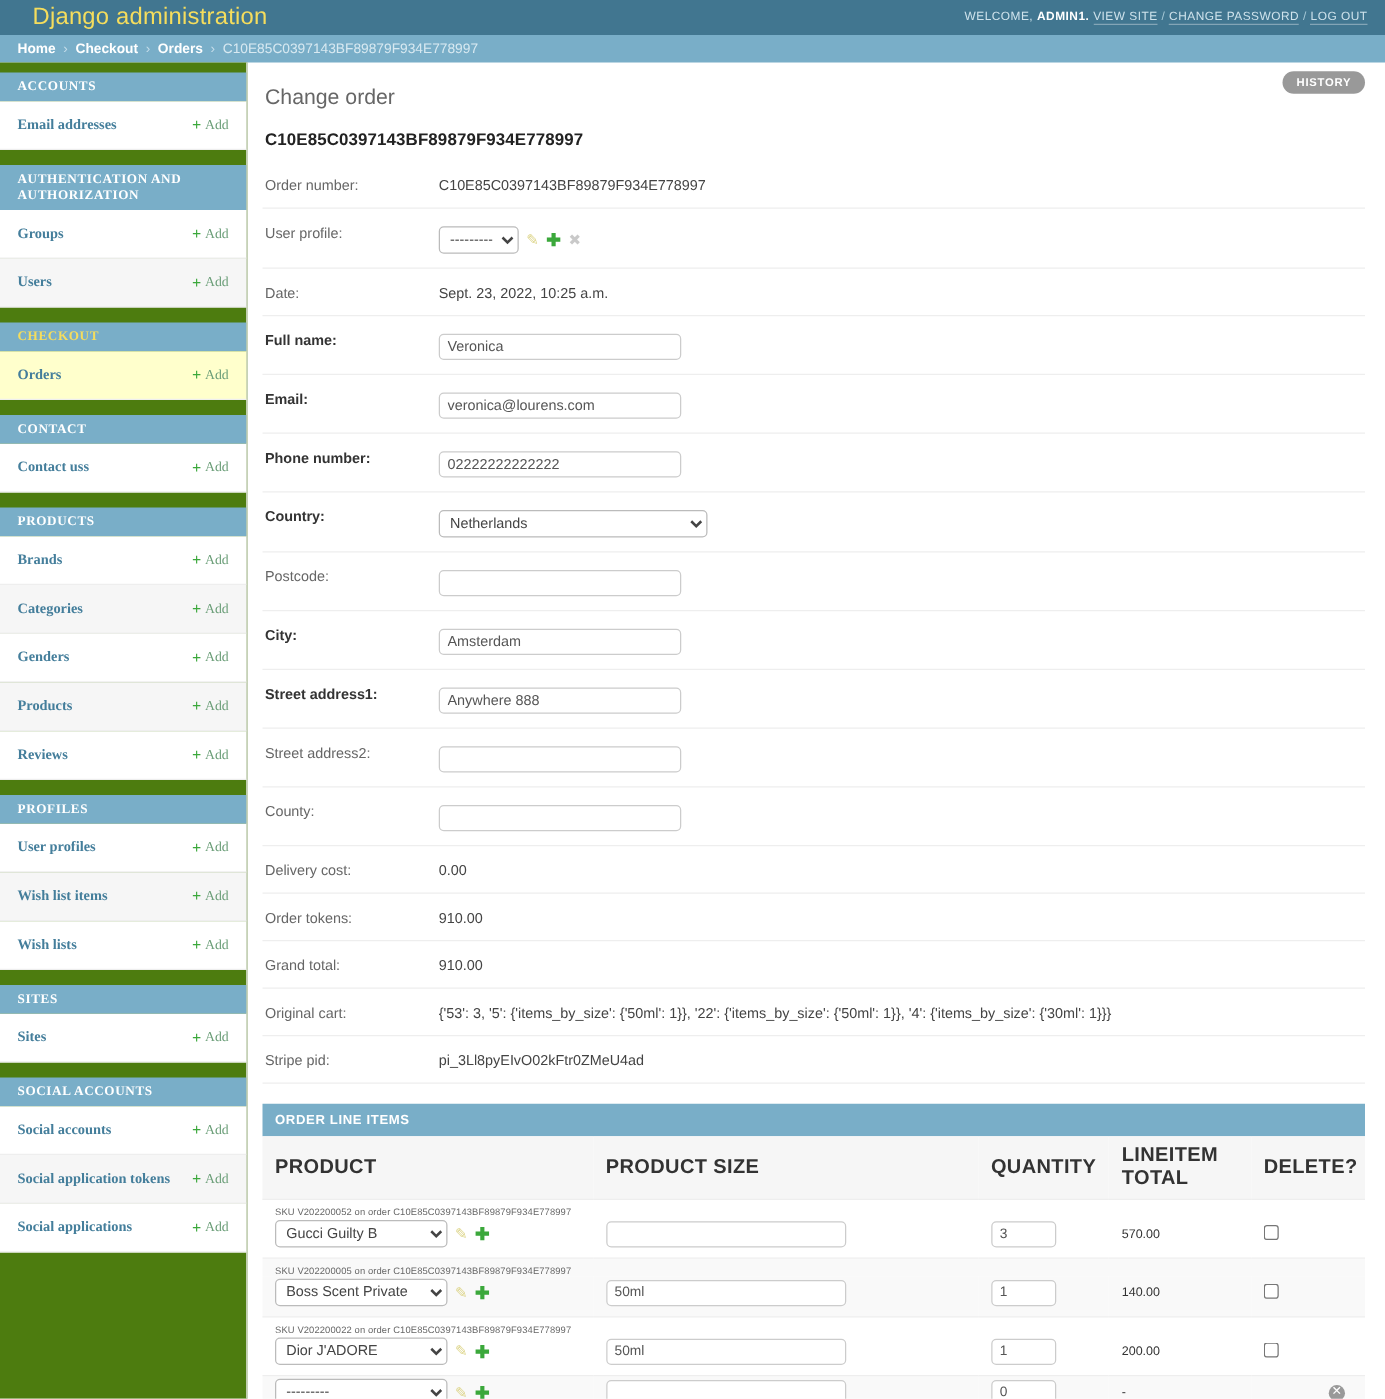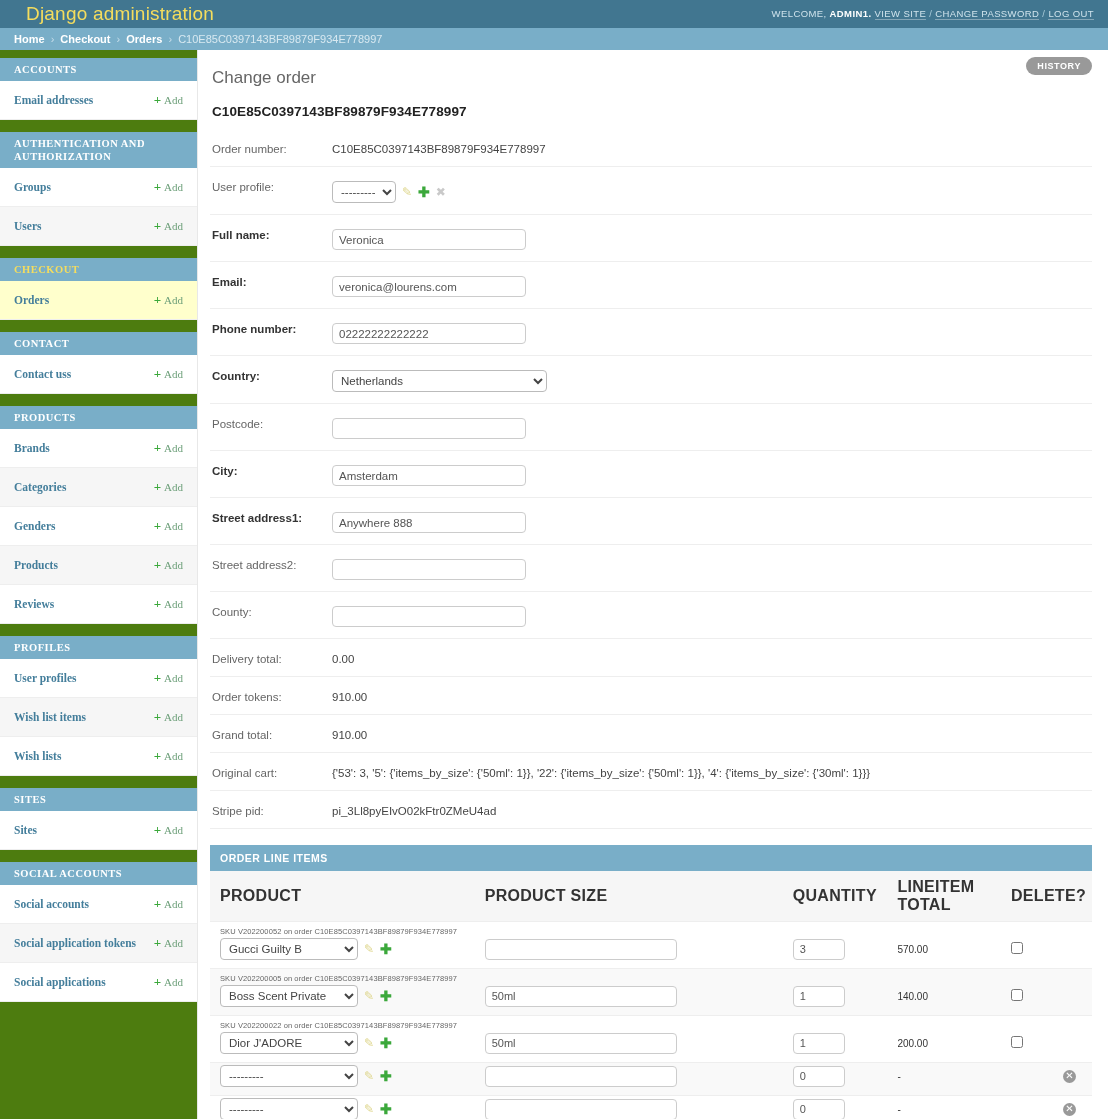--- a/index.html
+++ b/index.html
@@ -160,20 +160,21 @@
   }
 
   
   .module { background: #fff; }
   .form-row {
     display: flex;
     align-items: flex-start;
     border-bottom: 1px solid #eee;
     padding: 11px 0 11px 0;
     min-height: 36px;
+    gap: 19px;
   }
   .form-row .flabel {
     width: 122px;
     flex: 0 0 122px;
     font-size: 11.5px;
     color: #666;
     padding-top: 3px;
     padding-left: 2px;
   }
   .form-row .flabel.req {
@@ -504,20 +505,24 @@
         <div class="form-row">
           <div class="flabel">User profile:</div>
           <div class="fvalue"><span class="related-widget-wrapper">
               <select class="sel small"><option>---------</option></select>
               <span class="icon-btn pencil-icon">✎</span>
               <span class="icon-btn plus-icon">✚</span>
               <span class="icon-btn x-icon">✖</span>
             </span></div>
         </div>
         <div class="form-row">
+          <div class="flabel">Date:</div>
+          <div class="fvalue readonly">Sept. 23, 2022, 10:25 a.m.</div>
+        </div>
+        <div class="form-row">
           <div class="flabel req">Full name:</div>
           <div class="fvalue"><input type="text" class="text-input" value="Veronica" style=""></div>
         </div>
         <div class="form-row">
           <div class="flabel req">Email:</div>
           <div class="fvalue"><input type="text" class="text-input" value="veronica@lourens.com" style=""></div>
         </div>
         <div class="form-row">
           <div class="flabel req">Phone number:</div>
           <div class="fvalue"><input type="text" class="text-input" value="02222222222222" style=""></div>
@@ -540,21 +545,21 @@
         </div>
         <div class="form-row">
           <div class="flabel">Street address2:</div>
           <div class="fvalue"><input type="text" class="text-input" style=""></div>
         </div>
         <div class="form-row">
           <div class="flabel">County:</div>
           <div class="fvalue"><input type="text" class="text-input" style=""></div>
         </div>
         <div class="form-row">
-          <div class="flabel">Delivery total:</div>
+          <div class="flabel">Delivery cost:</div>
           <div class="fvalue readonly">0.00</div>
         </div>
         <div class="form-row">
           <div class="flabel">Order tokens:</div>
           <div class="fvalue readonly">910.00</div>
         </div>
         <div class="form-row">
           <div class="flabel">Grand total:</div>
           <div class="fvalue readonly">910.00</div>
         </div>

